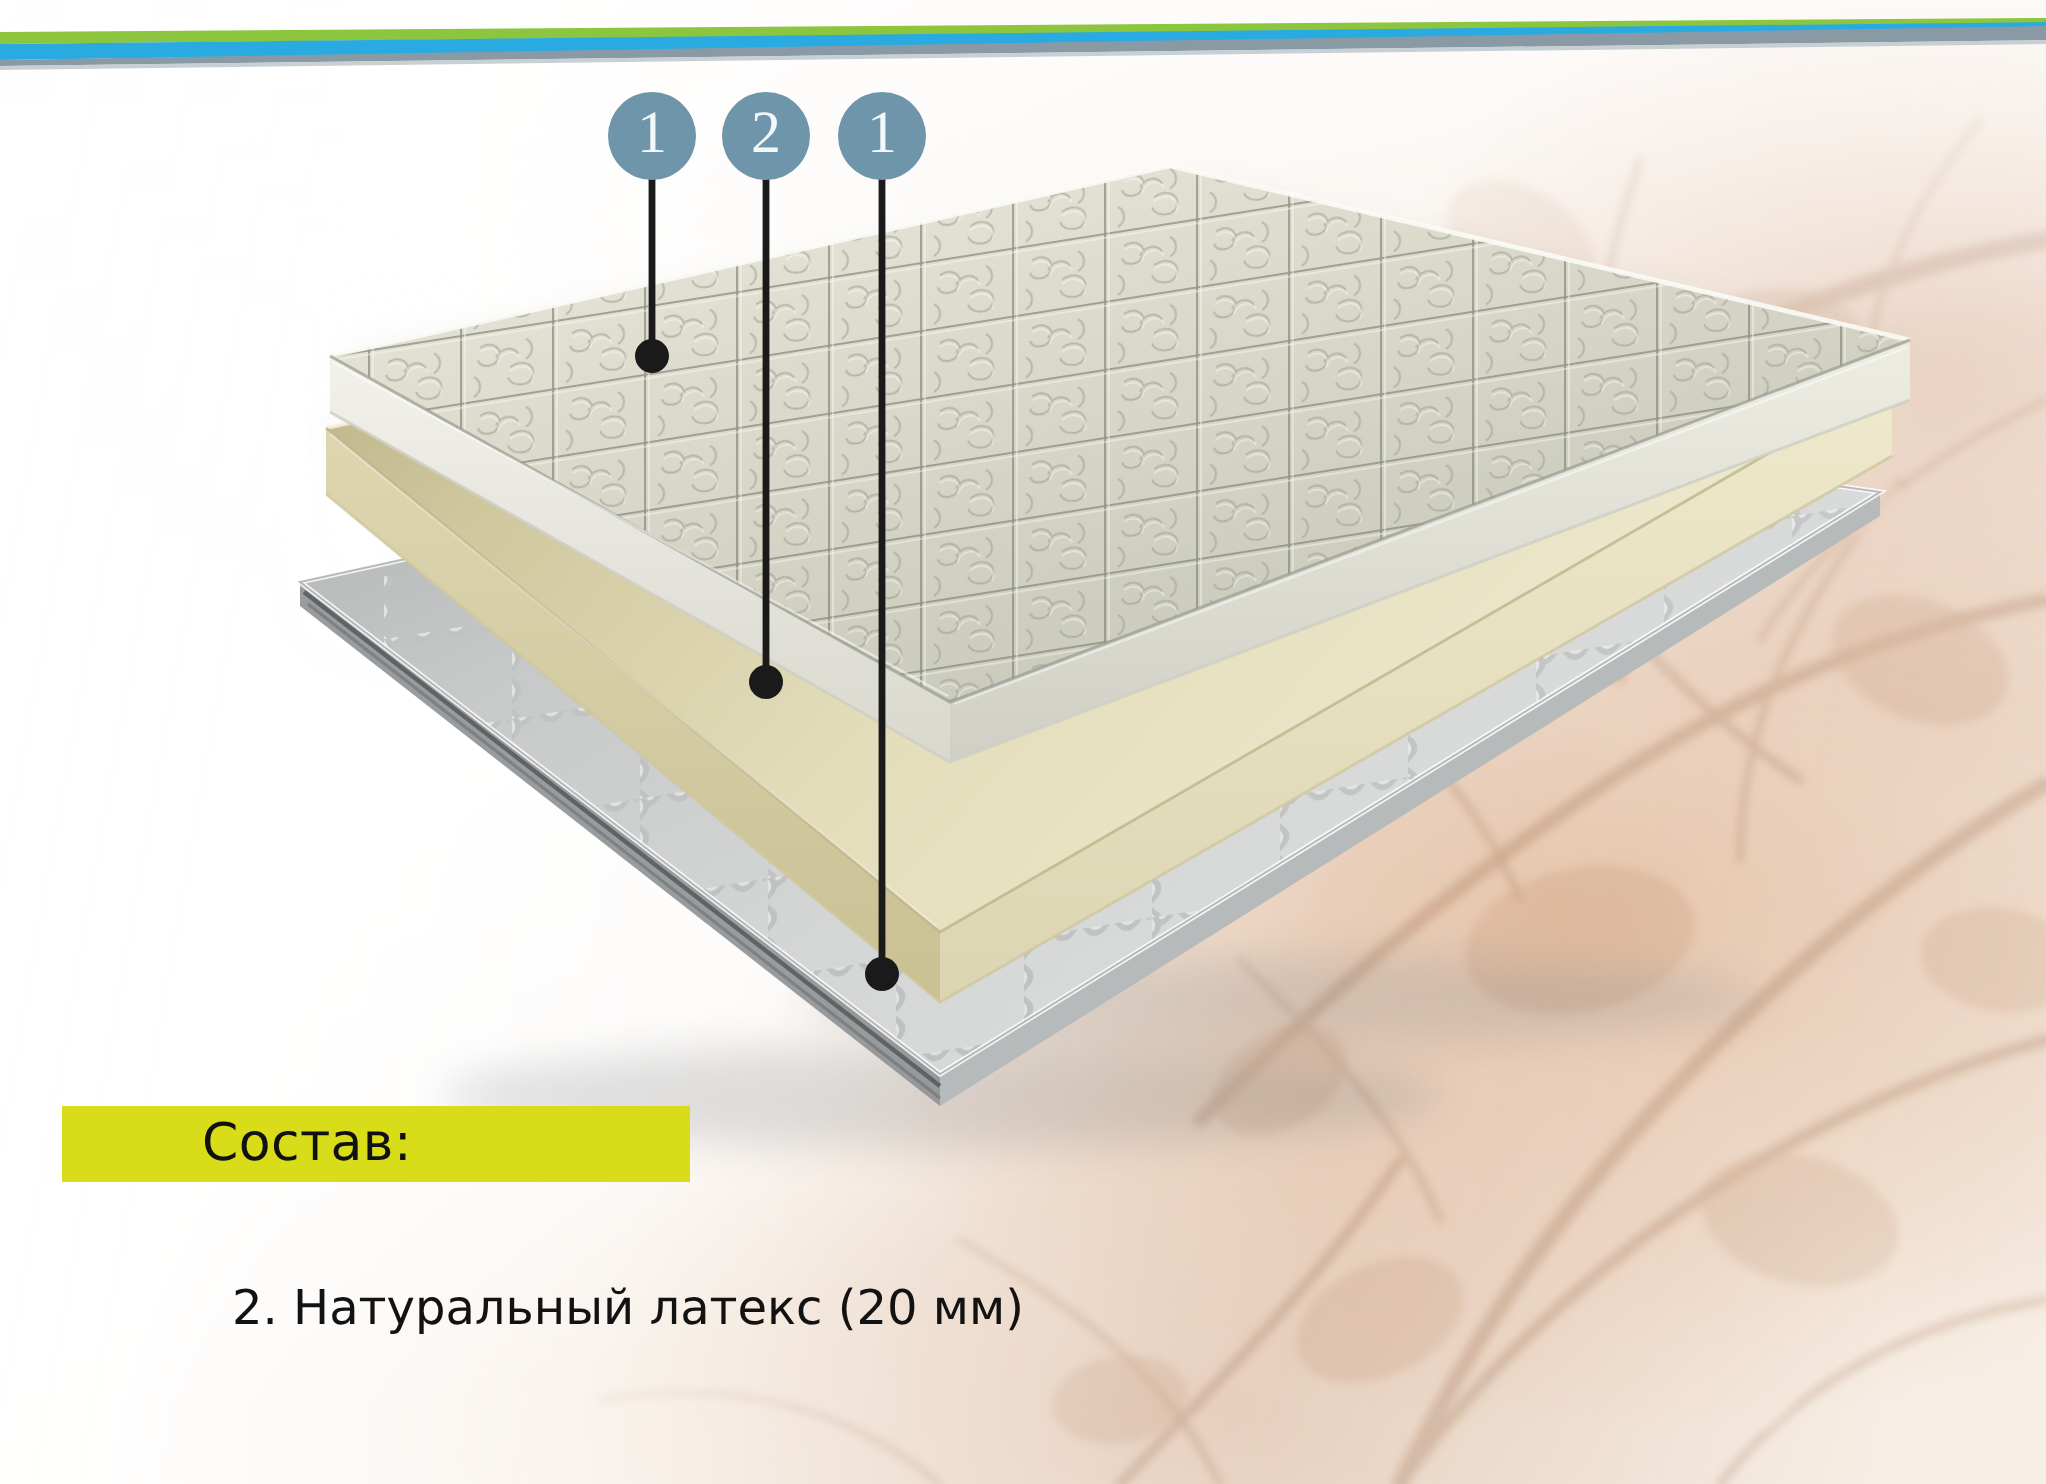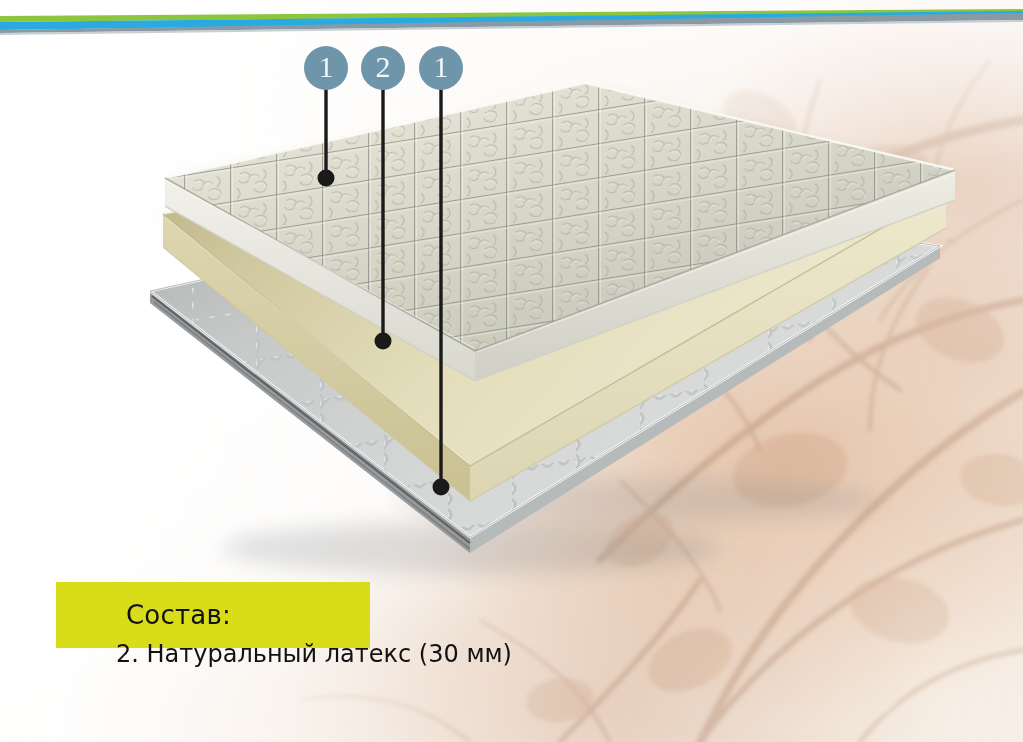--- a/index.html
+++ b/index.html
@@ -64,23 +64,23 @@
     font-weight:400;
     line-height:1;
     letter-spacing:0;
     box-shadow:0 0 0 0 rgba(0,0,0,0);
   }
   .badge span{ transform:translateY(-1px); }
 
   
   .banner{
     position:absolute;
-    left:56px; top:553px;
-    width:314px; height:66px;
-    display:flex; align-items:center;margin-top:29px;
+    left:31px; top:553px;
+    width:314px; height:38px;
+    display:flex; align-items:center;
   }
   .banner-label{
     margin-left:70px;
     font-size:26px;
     color:#111111;
     font-family:"DejaVu Sans", sans-serif;
     font-weight:400;
     letter-spacing:.2px;
   }
 
@@ -333,16 +333,16 @@
   </div>
   <div class="badge" style="left:419px; top:46px; background:#6E95A9;">
     <span>1</span>
   </div>
 
   <div class="banner" style="background:#D9DD19;">
     <div class="banner-label">Состав:</div>
   </div>
 
   <div class="list">
-    <div class="list-item">2. Натуральный латекс (30 мм)</div>
+    <div class="list-item">2. Натуральный латекс (20 мм)</div>
   </div>
 
 </div>
 
 </body></html>

